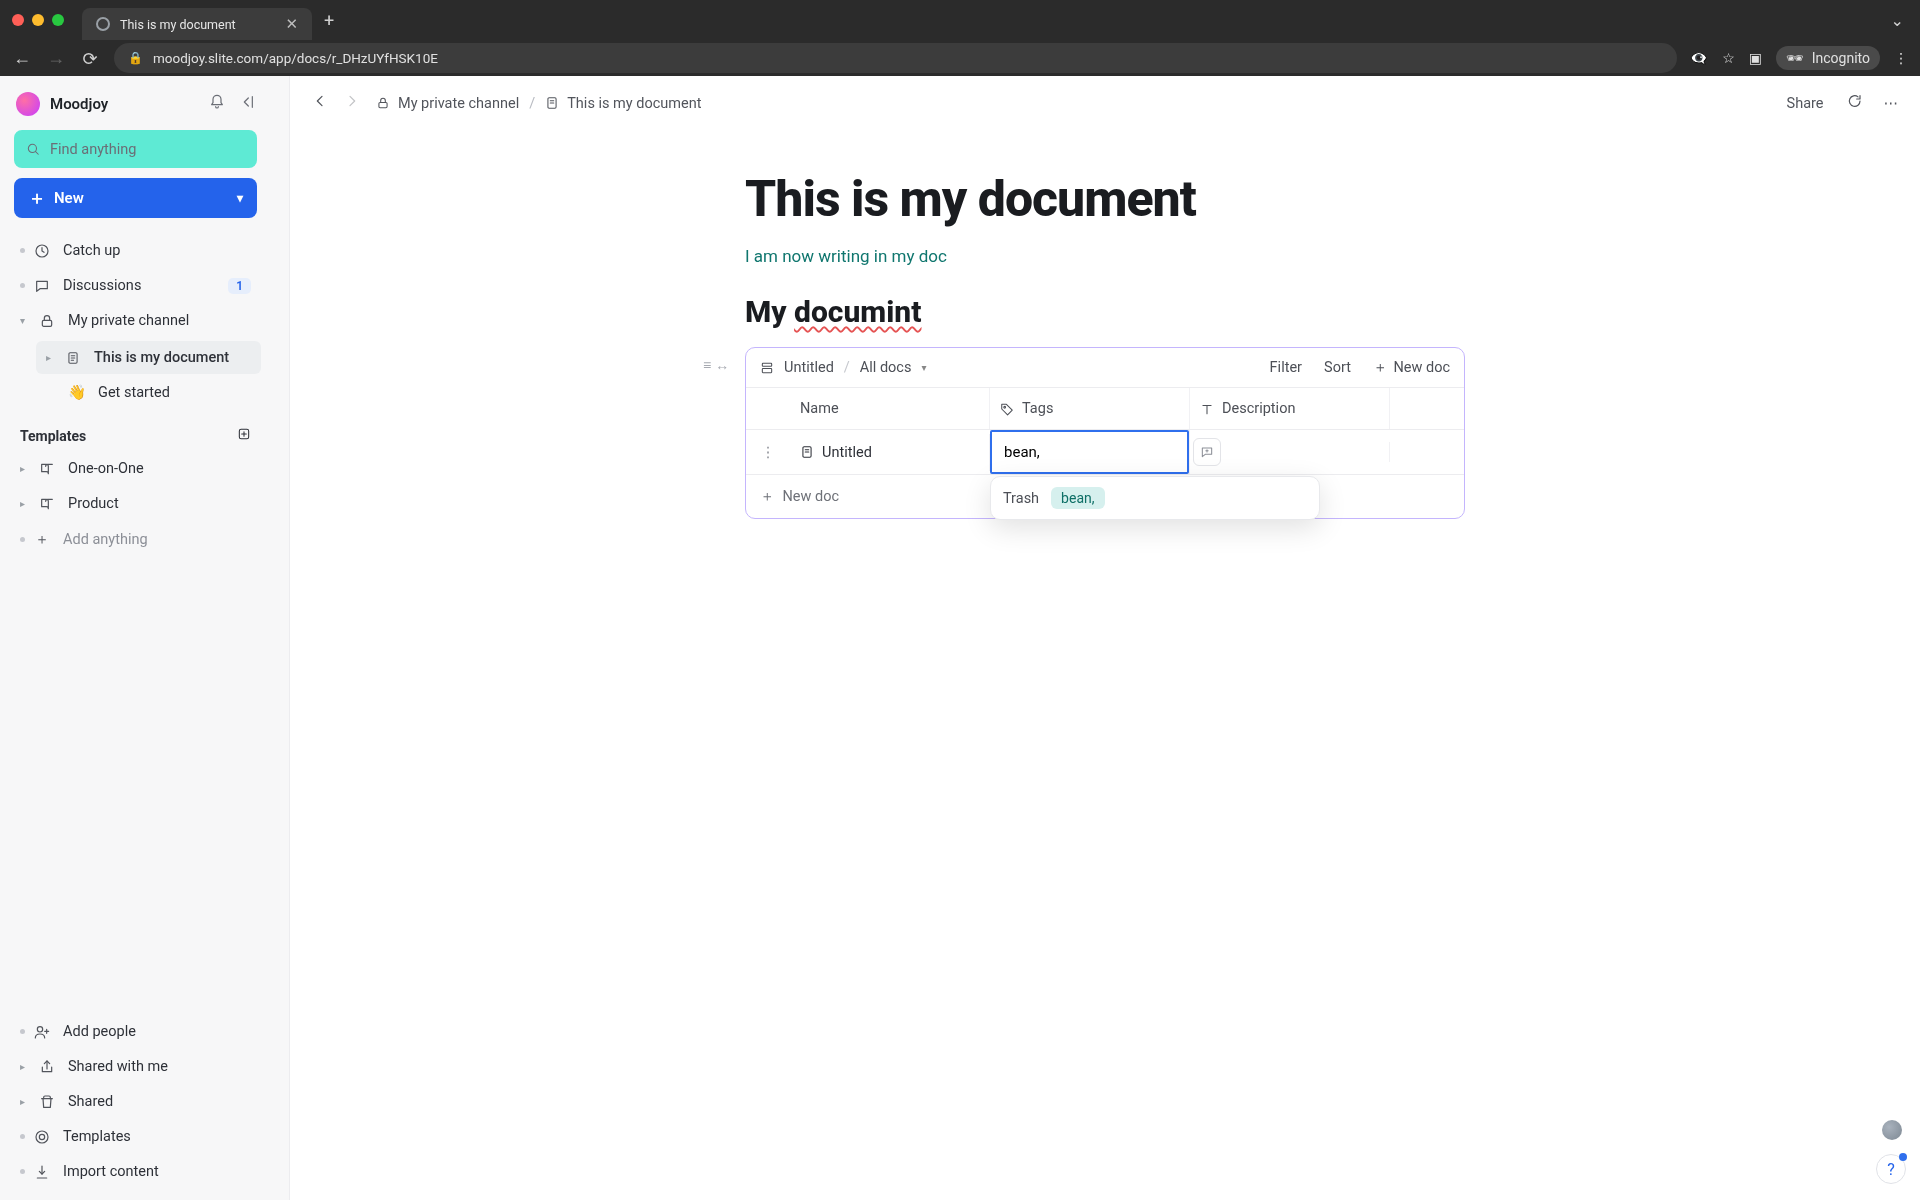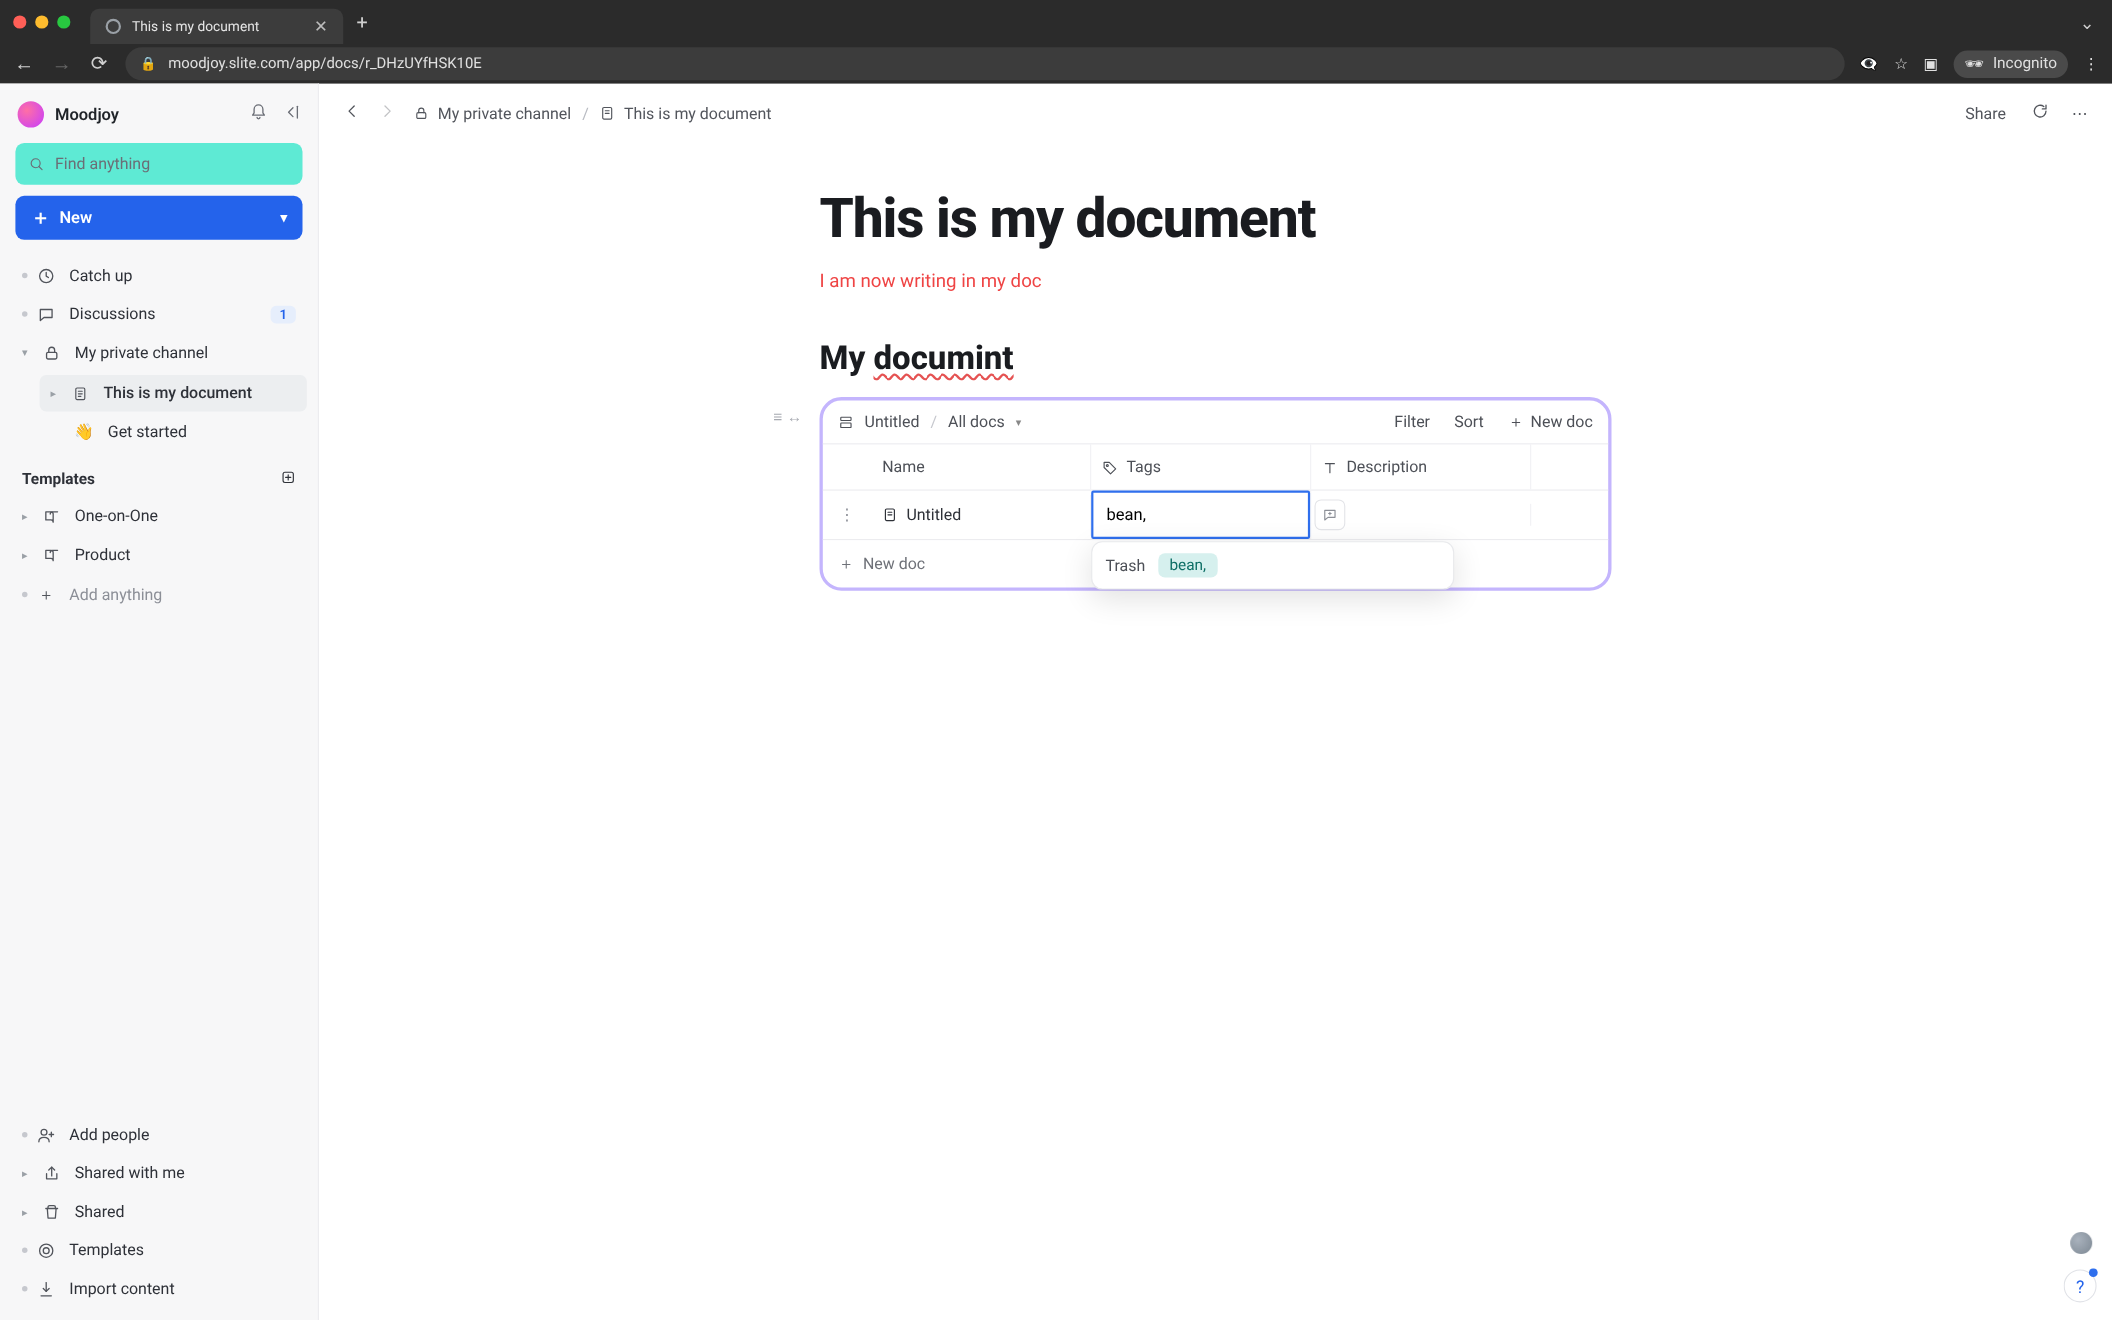--- a/index.html
+++ b/index.html
@@ -21,21 +21,21 @@
 .addr-bar { height: 36px; display: flex; align-items: center; gap: 14px; padding: 0 12px; }
 .nav-ico { color: #cfcfcf; font-size: 18px; width: 20px; text-align: center; }
 .nav-ico.dim { opacity: .35; }
 .url-pill { flex: 1; background: #3c3c3c; border-radius: 18px; height: 30px; display: flex; align-items: center; padding: 0 14px; gap: 10px; color: #e0e0e0; font-size: 13.5px; }
 .url-pill .lock { font-size: 12px; }
 .right-icons { display: flex; align-items: center; gap: 14px; color: #e0e0e0; font-size: 14px; }
 .incognito-pill { display: flex; align-items: center; gap: 8px; background: #4a4a4a; padding: 4px 10px; border-radius: 14px; }
 
 
 .app { display: flex; height: calc(1200px - 76px); }
-.sidebar { width: 290px; background: #f7f7f8; border-right: 1px solid #ececef; display: flex; flex-direction: column; padding: 10px 10px 12px 10px; }
+.sidebar { width: 290px; background: #f7f7f8; border-right: 1px solid #ececef; display: flex; flex-direction: column; padding: 10px 28px 12px 10px; }
 .ws-row { display: flex; align-items: center; gap: 10px; padding: 6px 6px 12px 6px; }
 .ws-avatar { width: 24px; height: 24px; border-radius: 50%; background: radial-gradient(circle at 35% 35%, #ff6fa5, #c63cff); }
 .ws-name { font-weight: 600; font-size: 15px; color: #1f2328; }
 .ws-actions { margin-left: auto; display: flex; gap: 14px; color: #6b6e76; }
 .search-box { background: #5eead4; border-radius: 8px; height: 38px; display: flex; align-items: center; gap: 10px; padding: 0 12px; color: #6b6e76; font-size: 14.5px; margin: 2px 4px 10px 4px; }
 .new-btn { background: #2463eb; color: #fff; border-radius: 8px; height: 40px; display: flex; align-items: center; padding: 0 14px; font-size: 15px; font-weight: 600; margin: 0 4px 16px 4px; }
 .new-btn .plus { font-size: 18px; margin-right: 8px; }
 .new-btn .caret { margin-left: auto; font-size: 12px; }
 .nav-list { display: flex; flex-direction: column; gap: 2px; }
 .nav-item { display: flex; align-items: center; gap: 12px; padding: 8px 10px; border-radius: 6px; color: #2e3138; font-size: 14.5px; }
@@ -51,28 +51,28 @@
 
 .content { flex: 1; display: flex; flex-direction: column; }
 .topbar { height: 54px; display: flex; align-items: center; padding: 0 22px; gap: 16px; color: #52555c; }
 .bc { display: flex; align-items: center; gap: 10px; font-size: 14.5px; }
 .bc .sep { color: #b8bbc2; }
 .bc-seg { display: flex; align-items: center; gap: 8px; }
 .topbar-right { margin-left: auto; display: flex; align-items: center; gap: 22px; color: #52555c; font-size: 14.5px; }
 .doc-area { padding: 40px 0 0 0; display: flex; justify-content: center; }
 .doc-inner { width: 720px; }
 .doc-title { font-size: 50px; font-weight: 800; letter-spacing: -0.02em; color: #1a1c20; margin-bottom: 18px; }
-.doc-para { font-size: 17px; color: #ef4444; margin-bottom: 42px; }
+.doc-para { font-size: 17px; color: #0f766e; margin-bottom: 28px; }
 .doc-h2 { font-size: 30px; font-weight: 800; color: #1a1c20; margin-bottom: 18px; }
 .misspell { text-decoration: underline wavy #e55353 1.5px; text-underline-offset: 4px; }
 
 
 .coll-wrap { position: relative; }
 .coll-handles { position:absolute; left:-42px; top:10px; display:flex; gap:4px; color:#a7aab1; font-size:14px; }
-.coll { border: 3px solid #c4b5fd; border-radius: 20px; overflow: visible; }
+.coll { border: 1px solid #c4b5fd; border-radius: 10px; overflow: visible; }
 .coll-bar { display:flex; align-items:center; gap:10px; padding:10px 14px; border-bottom:1px solid #ececef; color:#4d5057; font-size:14.5px; }
 .coll-bar .sep2 { color:#c6c8ce; }
 .coll-bar .right { margin-left:auto; display:flex; align-items:center; gap:22px;padding-left:44px; }
 .coll-head, .coll-row, .coll-foot { display:grid; grid-template-columns: 44px 200px 200px 200px 66px; align-items:center; }
 .coll-head { border-bottom:1px solid #ececef; }
 .ch { padding:12px 10px; color:#4d5057; font-size:14.5px; display:flex; align-items:center; gap:8px; border-right:1px solid #f1f1f4; }
 .coll-row { border-bottom:1px solid #ececef; position:relative; }
 .cr { padding:10px 10px; font-size:14.5px; color:#2e3138; display:flex; align-items:center; gap:8px; border-right:1px solid #f1f1f4; position:relative; }
 .cr.tags-cell { padding:0; }
 .tag-input { width:100%; height:44px; border:2px solid #2f6fed; border-radius:2px; padding:0 12px; font-size:15px; outline:none; background:#fff; }

